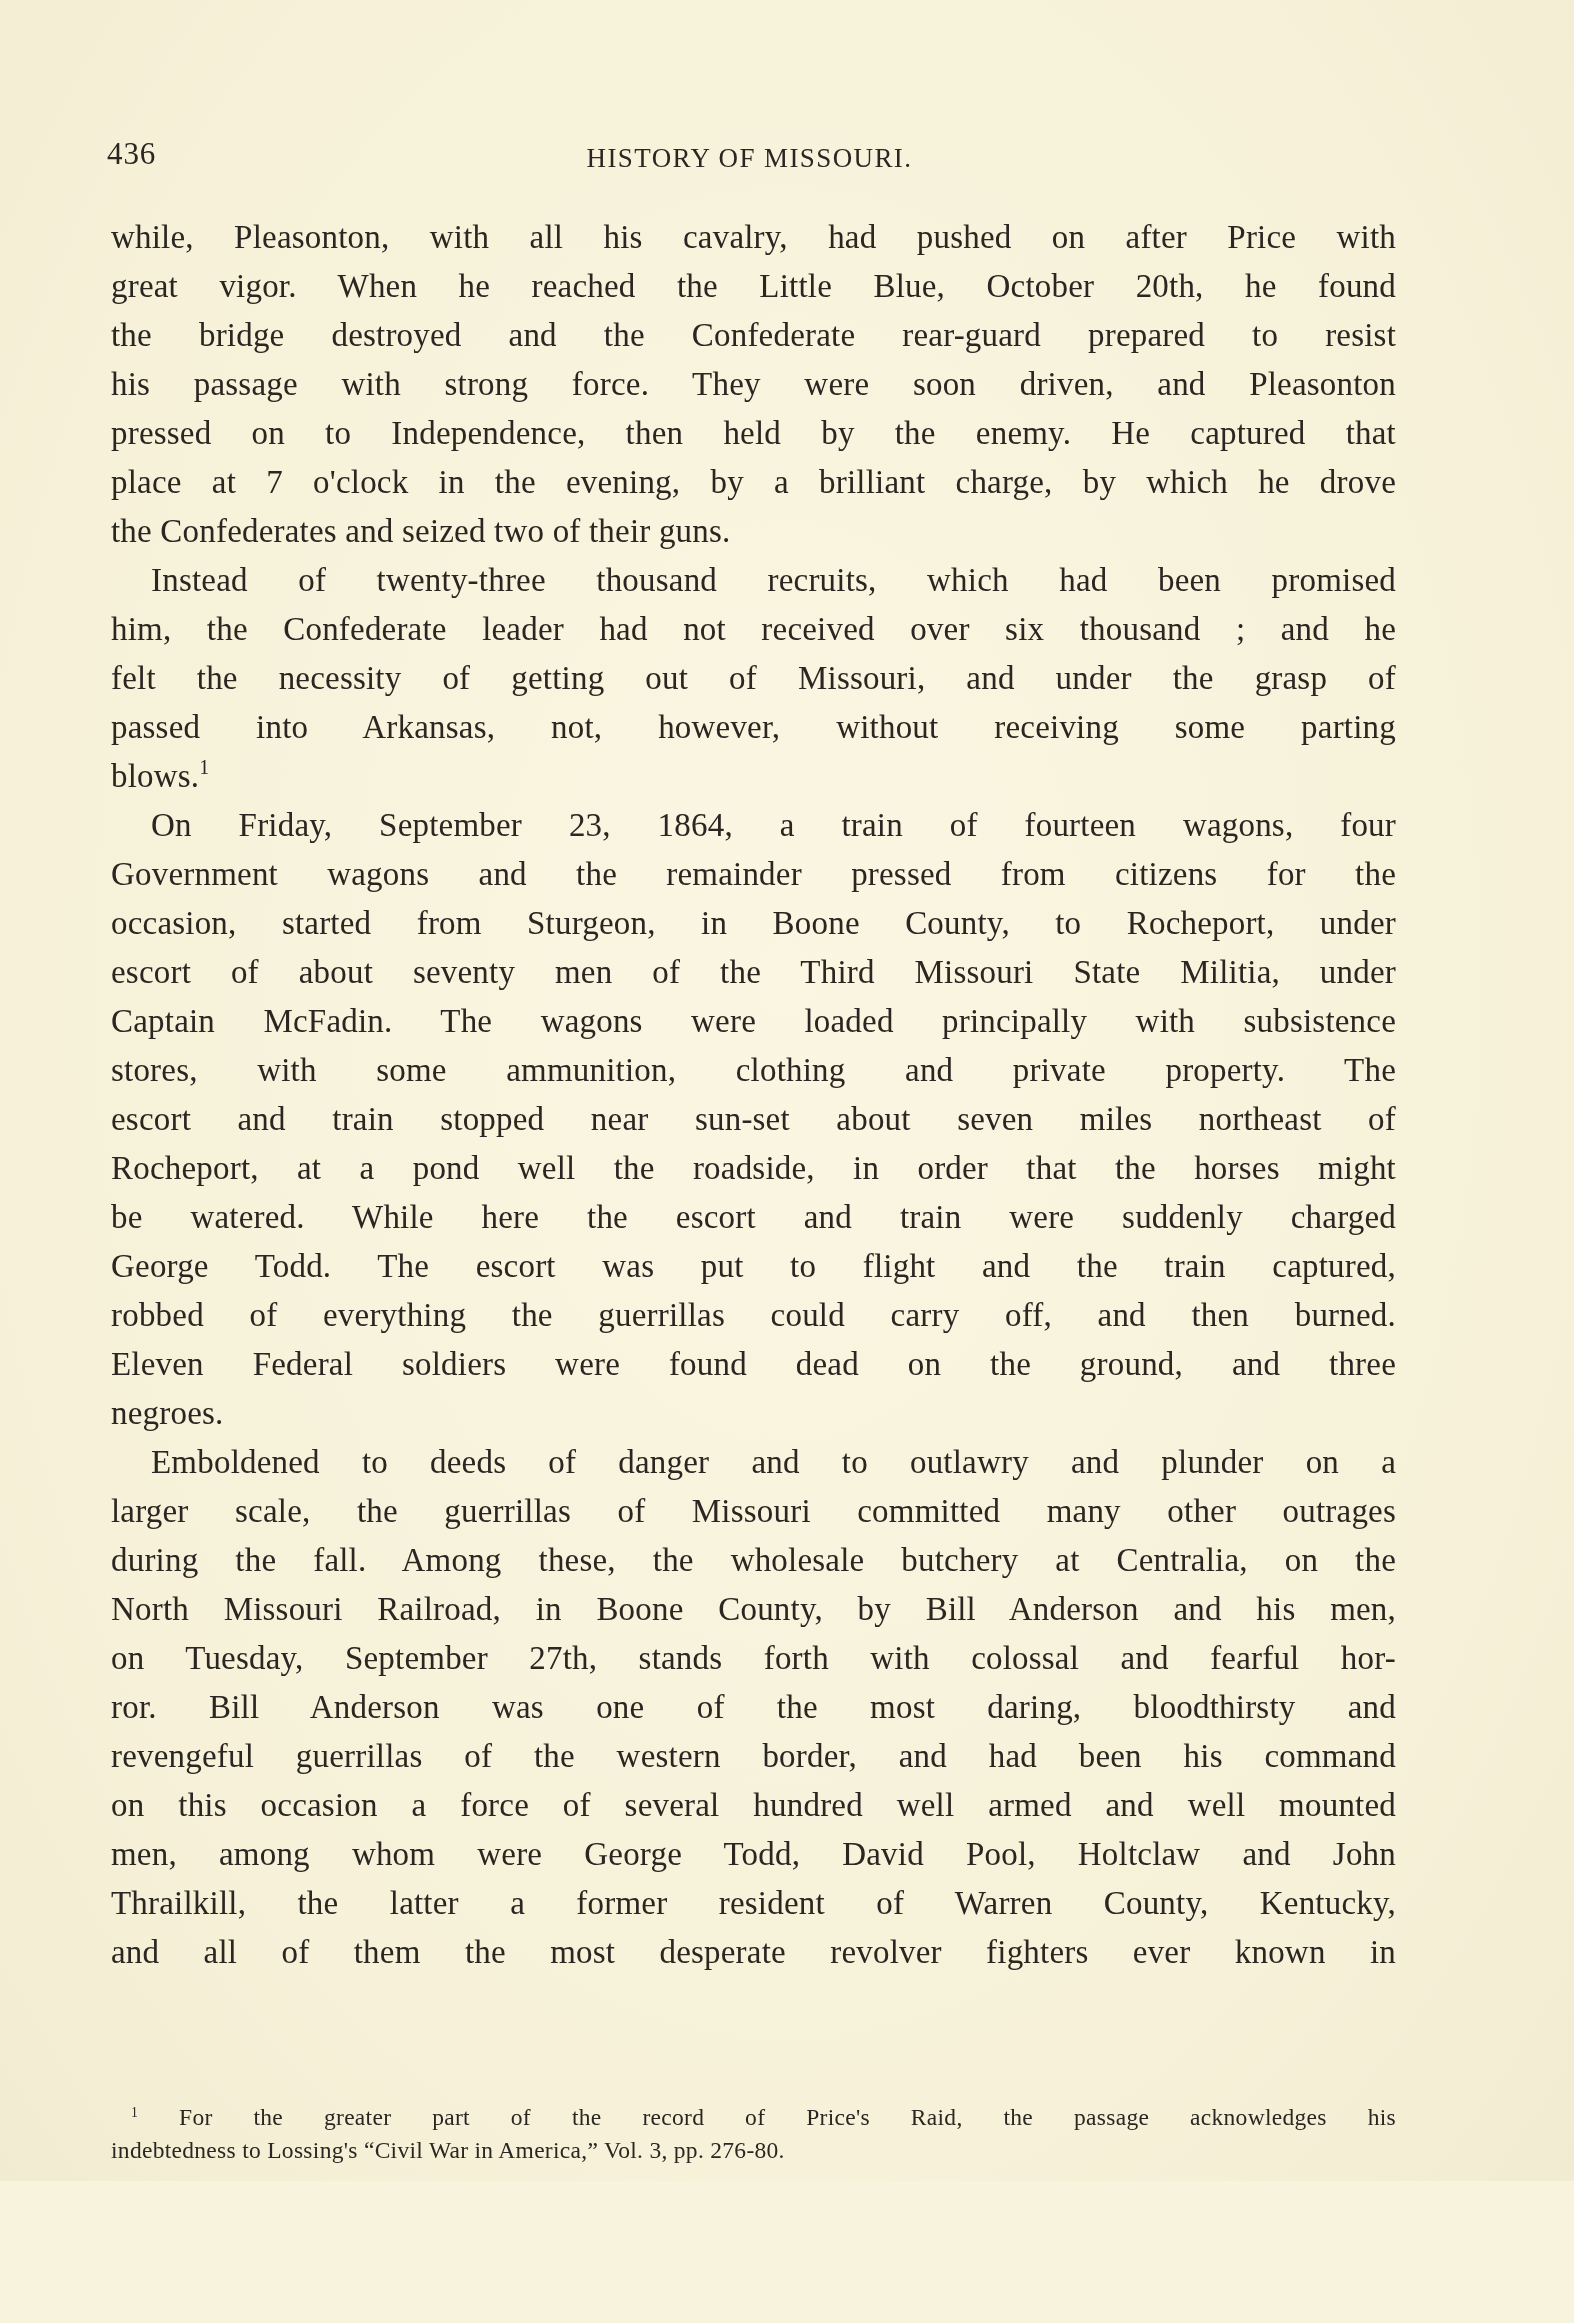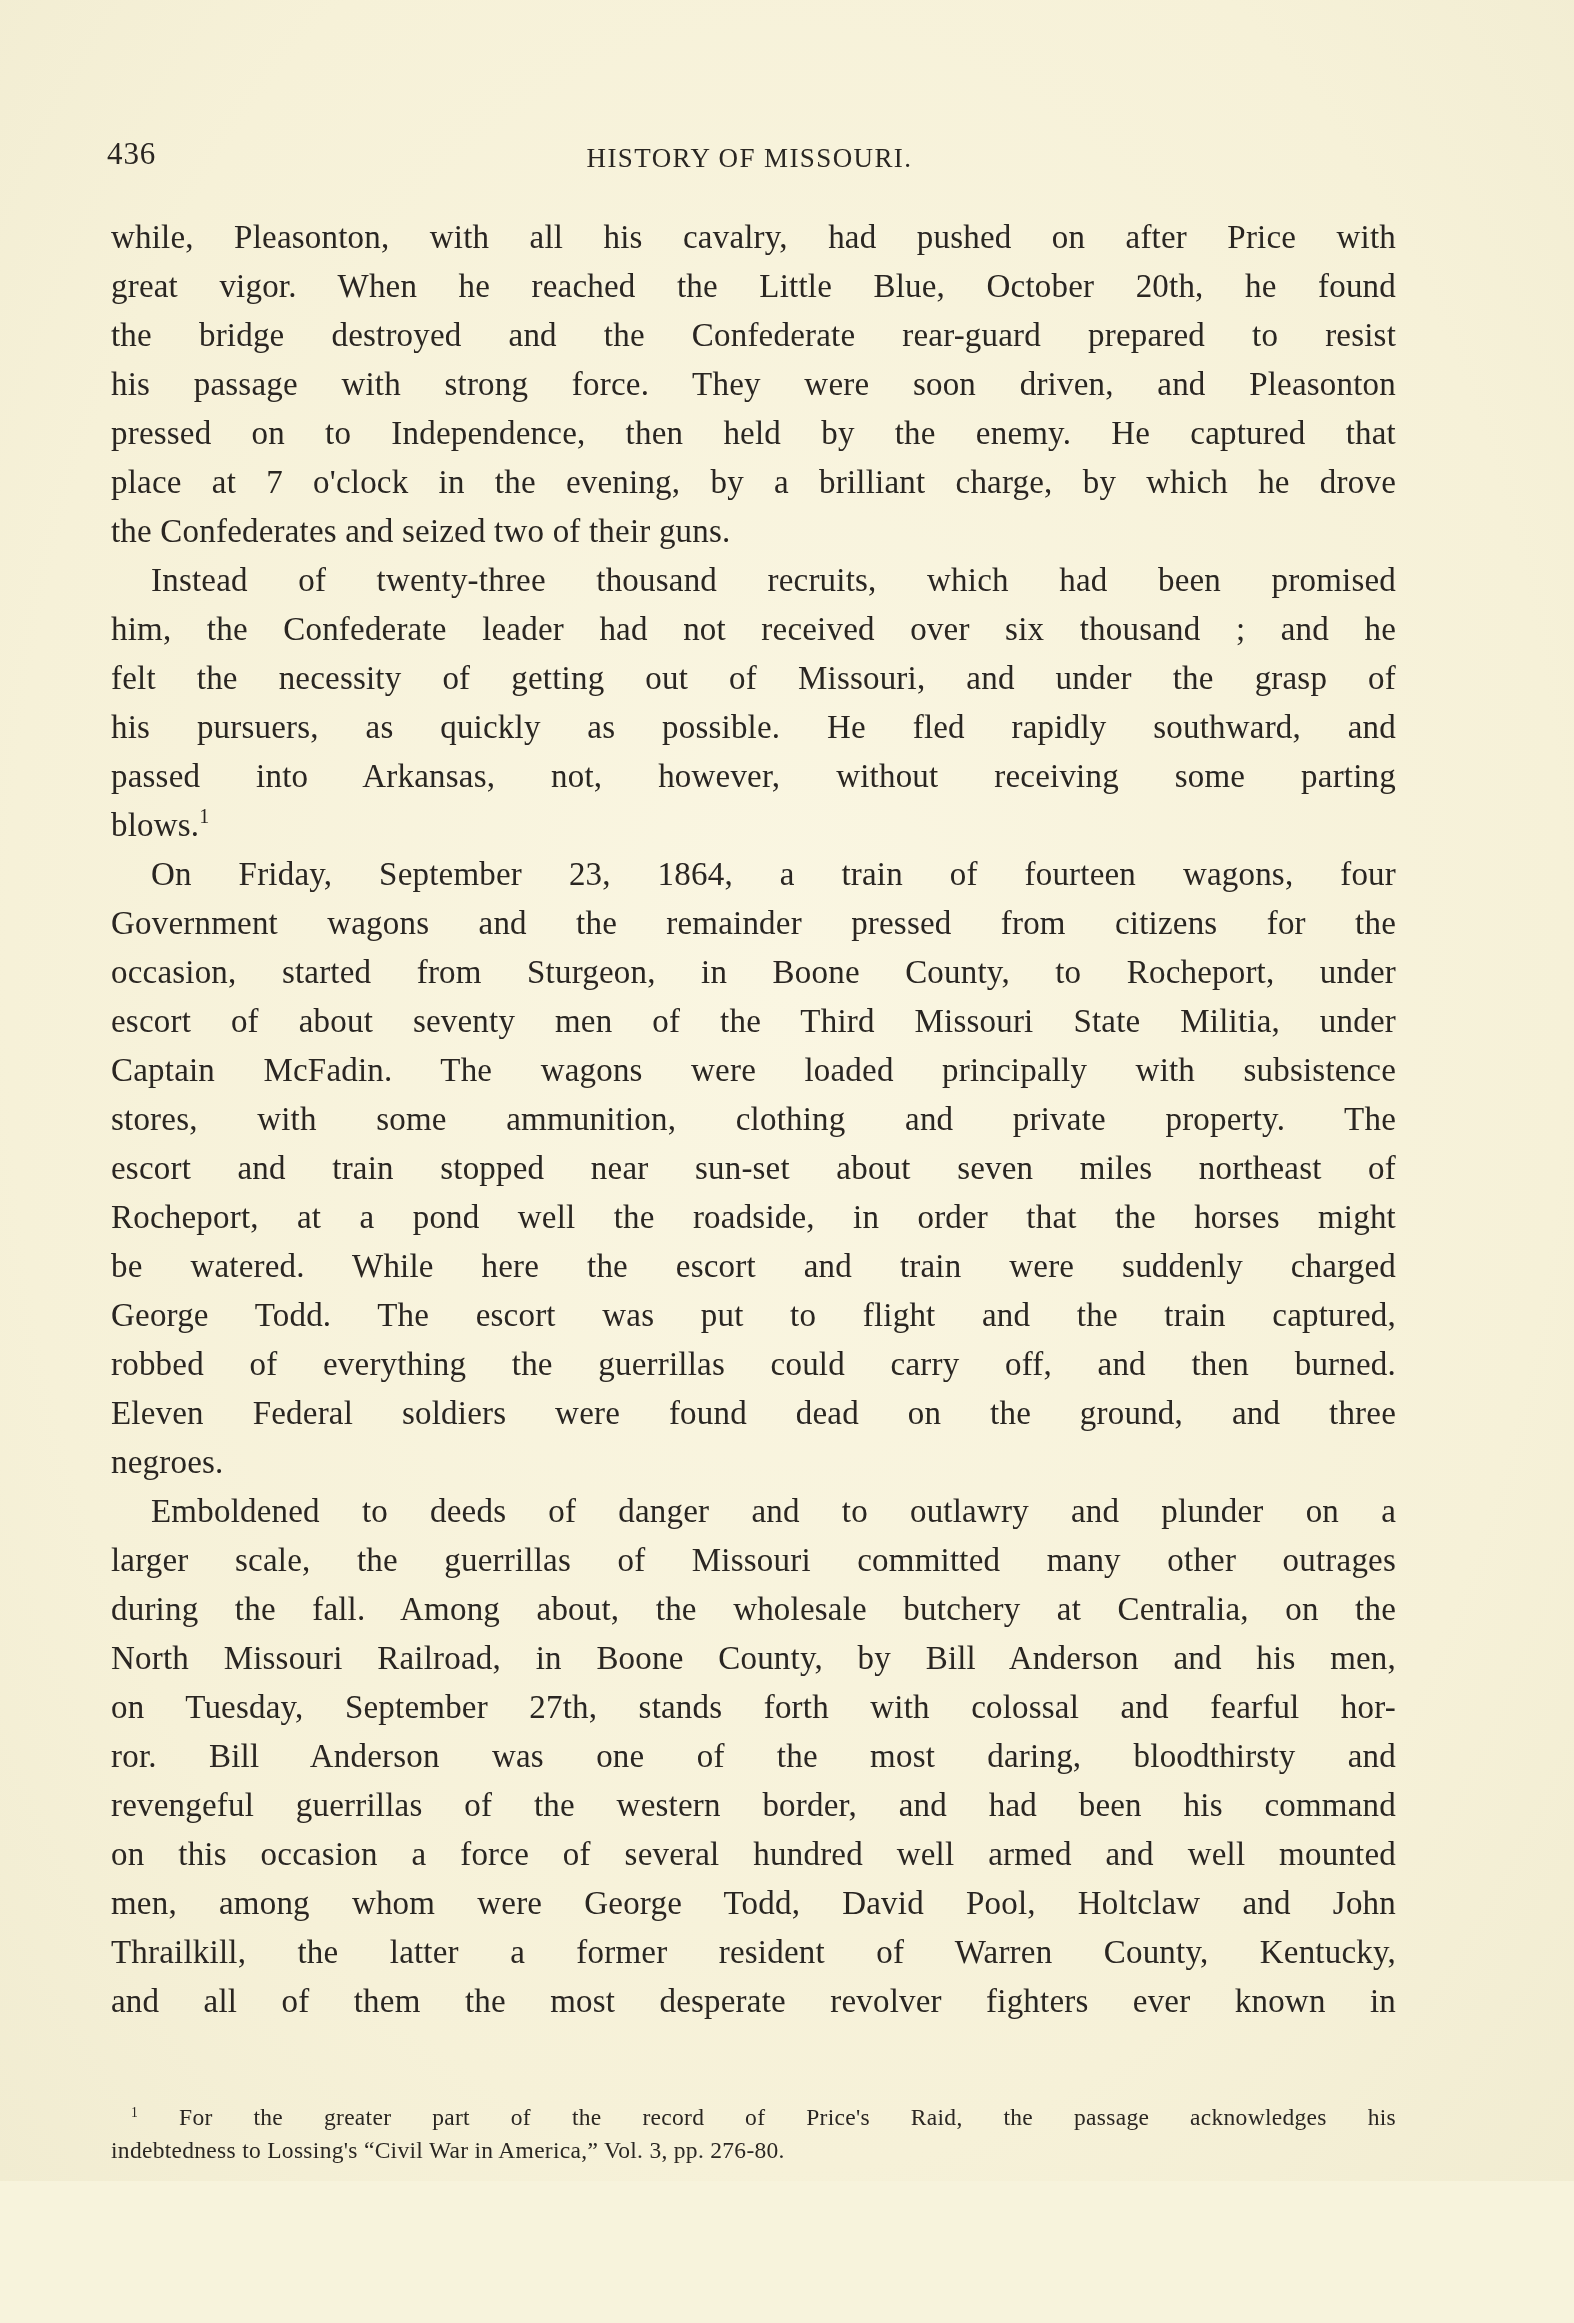--- a/index.html
+++ b/index.html
@@ -42,39 +42,38 @@
       <div class="line"><span>while, Pleasonton, with all his cavalry, had pushed on after Price with</span></div>
       <div class="line"><span>great vigor.  When he reached the Little Blue, October 20th, he found</span></div>
       <div class="line"><span>the bridge destroyed and the Confederate rear-guard prepared to resist</span></div>
       <div class="line"><span>his passage with strong force.  They were soon driven, and Pleasonton</span></div>
       <div class="line"><span>pressed on to Independence, then held by the enemy.  He captured that</span></div>
       <div class="line"><span>place at 7 o'clock in the evening, by a brilliant charge, by which he drove</span></div>
       <div class="line last"><span>the Confederates and seized two of their guns.</span></div>
       <div class="line indent"><span>Instead of twenty-three thousand recruits, which had been promised</span></div>
       <div class="line"><span>him, the Confederate leader had not received over six thousand ; and he</span></div>
       <div class="line"><span>felt the necessity of getting out of Missouri, and under the grasp of</span></div>
-      <div class="line"><span>his pursuers, as quickly as possible.  He fled rapidly southward, and</span></div>
       <div class="line"><span>passed into Arkansas, not, however, without receiving some parting</span></div>
       <div class="line last"><span>blows.</span><sup>1</sup></div>
       <div class="line indent"><span>On Friday, September 23, 1864, a train of fourteen wagons, four</span></div>
       <div class="line"><span>Government wagons and the remainder pressed from citizens for the</span></div>
       <div class="line"><span>occasion, started from Sturgeon, in Boone County, to Rocheport, under</span></div>
       <div class="line"><span>escort of about seventy men of the Third Missouri State Militia, under</span></div>
       <div class="line"><span>Captain McFadin.  The wagons were loaded principally with subsistence</span></div>
       <div class="line"><span>stores, with some ammunition, clothing and private property.  The</span></div>
       <div class="line"><span>escort and train stopped near sun-set about seven miles northeast of</span></div>
       <div class="line"><span>Rocheport, at a pond well the roadside, in order that the horses might</span></div>
       <div class="line"><span>be watered.  While here the escort and train were suddenly charged</span></div>
       <div class="line"><span>George Todd.  The escort was put to flight and the train captured,</span></div>
       <div class="line"><span>robbed of everything the guerrillas could carry off, and then burned.</span></div>
       <div class="line"><span>Eleven Federal soldiers were found dead on the ground, and three</span></div>
       <div class="line last"><span>negroes.</span></div>
       <div class="line indent"><span>Emboldened to deeds of danger and to outlawry and plunder on a</span></div>
       <div class="line"><span>larger scale, the guerrillas of Missouri committed many other outrages</span></div>
-      <div class="line"><span>during the fall.  Among about, the wholesale butchery at Centralia, on the</span></div>
+      <div class="line"><span>during the fall.  Among these, the wholesale butchery at Centralia, on the</span></div>
       <div class="line"><span>North Missouri Railroad, in Boone County, by Bill Anderson and his men,</span></div>
       <div class="line"><span>on Tuesday, September 27th, stands forth with colossal and fearful hor-</span></div>
       <div class="line"><span>ror.  Bill Anderson was one of the most daring, bloodthirsty and</span></div>
       <div class="line"><span>revengeful guerrillas of the western border, and had been his command</span></div>
       <div class="line"><span>on this occasion a force of several hundred well armed and well mounted</span></div>
       <div class="line"><span>men, among whom were George Todd, David Pool, Holtclaw and John</span></div>
       <div class="line"><span>Thrailkill, the latter a former resident of Warren County, Kentucky,</span></div>
       <div class="line"><span>and all of them the most desperate revolver fighters ever known in</span></div>
     </div>
 

